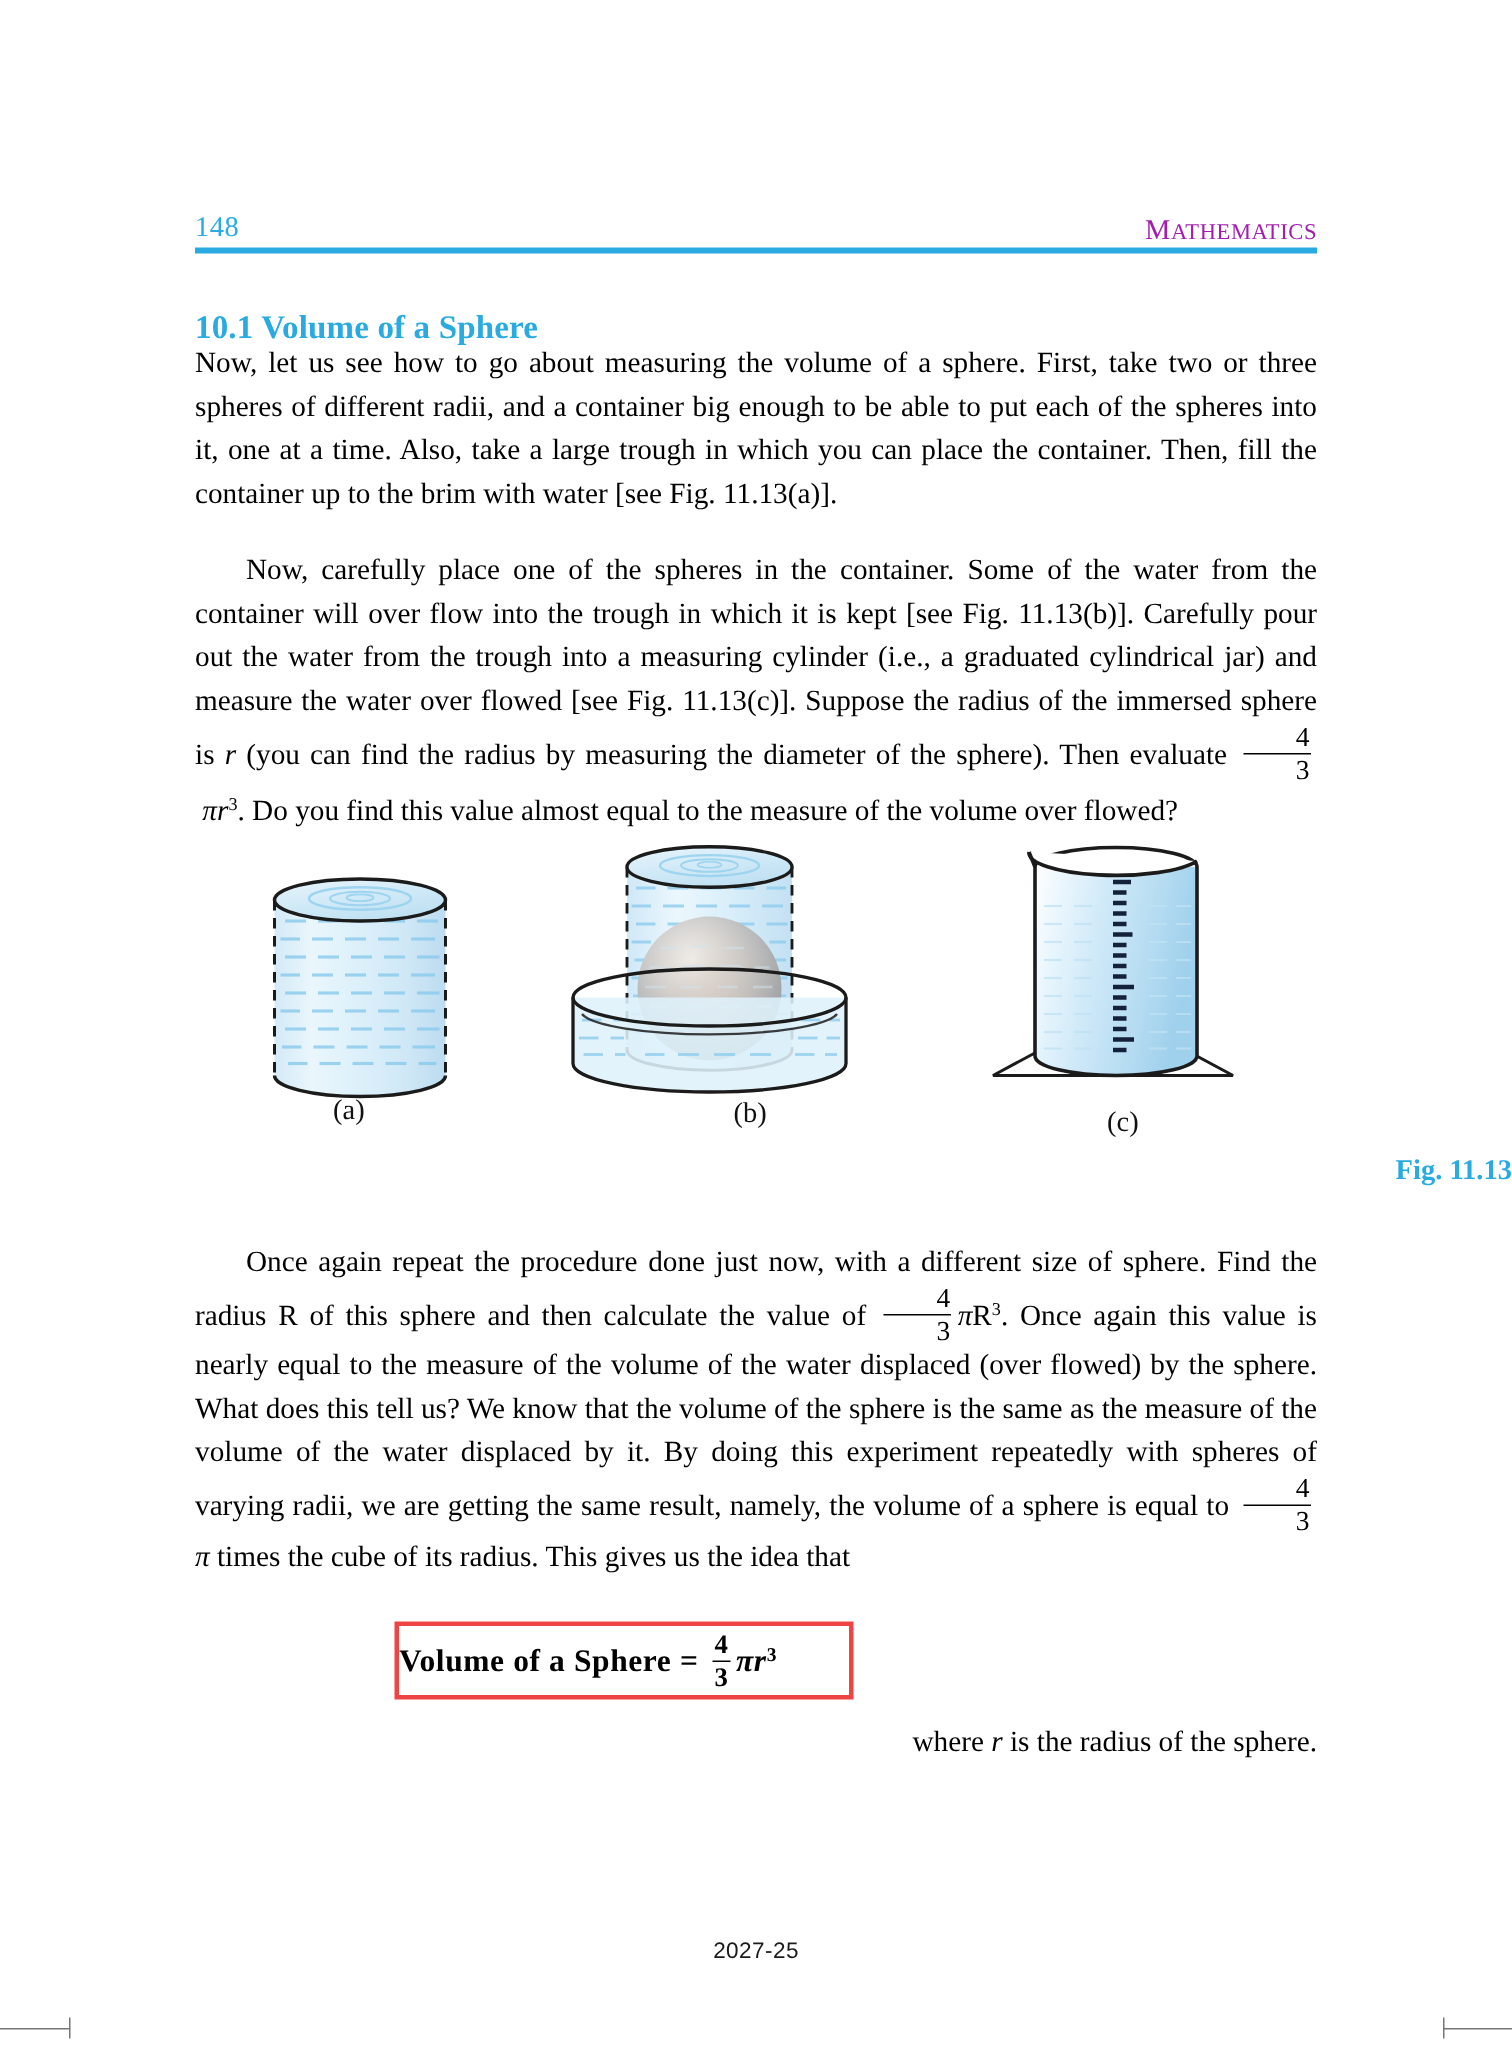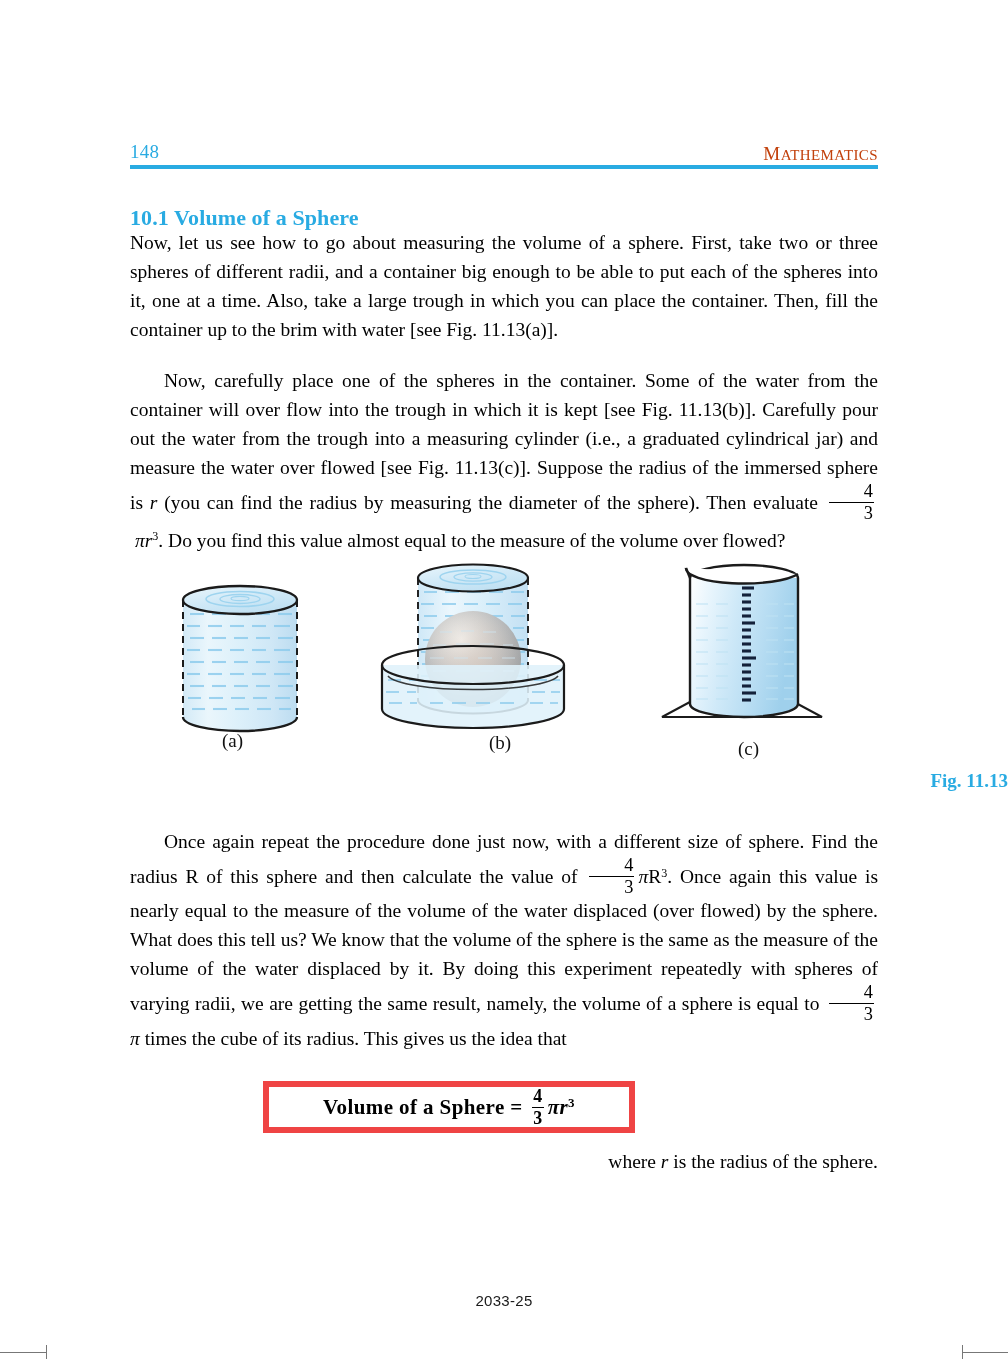--- a/index.html
+++ b/index.html
@@ -33,21 +33,21 @@
   .folio {
     position: absolute;
     left: 0; top: 0;
     font-size: 19px;
     color: #29ABE2;
     letter-spacing: .3px;
   }
   .book-title {
     position: absolute;
     right: 0; top: 2px;
-    color: #c2410c;
+    color: #a21caf;
     font-size: 15px;
     letter-spacing: .4px;
   }
   .book-title .cap { font-size: 19px; }
   .head-rule {
     position: absolute;
     left: 130px;
     top: 165px;
     width: 748px;
     height: 4px;
@@ -121,27 +121,27 @@
     font-size: 19px;
     font-weight: bold;
     color: #29ABE2;
   }
 
   
   .formula-box {
     position: absolute;
     left: 263px;
     top: 1081px;
-    width: 372px;
+    width: 306px;
     height: 52px;
-    border: 6px solid #ef4444;
+    border: 3px solid #ef4444;
     background: #ffffff;
     display: flex;
     align-items: center;
-    justify-content: center;
+    justify-content: flex-start;
   }
   .formula-text {
     font-size: 21px;
     font-weight: bold;
     letter-spacing: .4px;
     white-space: nowrap;
   }
   .formula-text .frac { font-size: .85em; vertical-align: -0.5em; }
   .formula-text .pi { font-style: italic; }
 
@@ -486,20 +486,20 @@
 
   <div class="formula-box">
     <span class="formula-text"><span>Volume of a Sphere  =</span><span>&nbsp;</span><span class="frac"><span class="num">4</span><span class="bar"></span><span class="den">3</span></span><span class="pi">π</span><span class="it">r</span><sup class="p3">3</sup></span>
   </div>
 
   <div class="para noj" style="top:1147px;">
     <span>where </span><span class="it">r</span><span> is the radius of the sphere.</span>
   </div>
 
 
-  <div class="footer">2033-25</div>
+  <div class="footer">2027-25</div>
 
   <div class="crop h" style="left:0px; top:1352px;"></div>
   <div class="crop v" style="left:46px; top:1345px;"></div>
   <div class="crop h" style="left:962px; top:1352px;"></div>
   <div class="crop v" style="left:962px; top:1345px;"></div>
 
 </div>
 
 </body></html>

